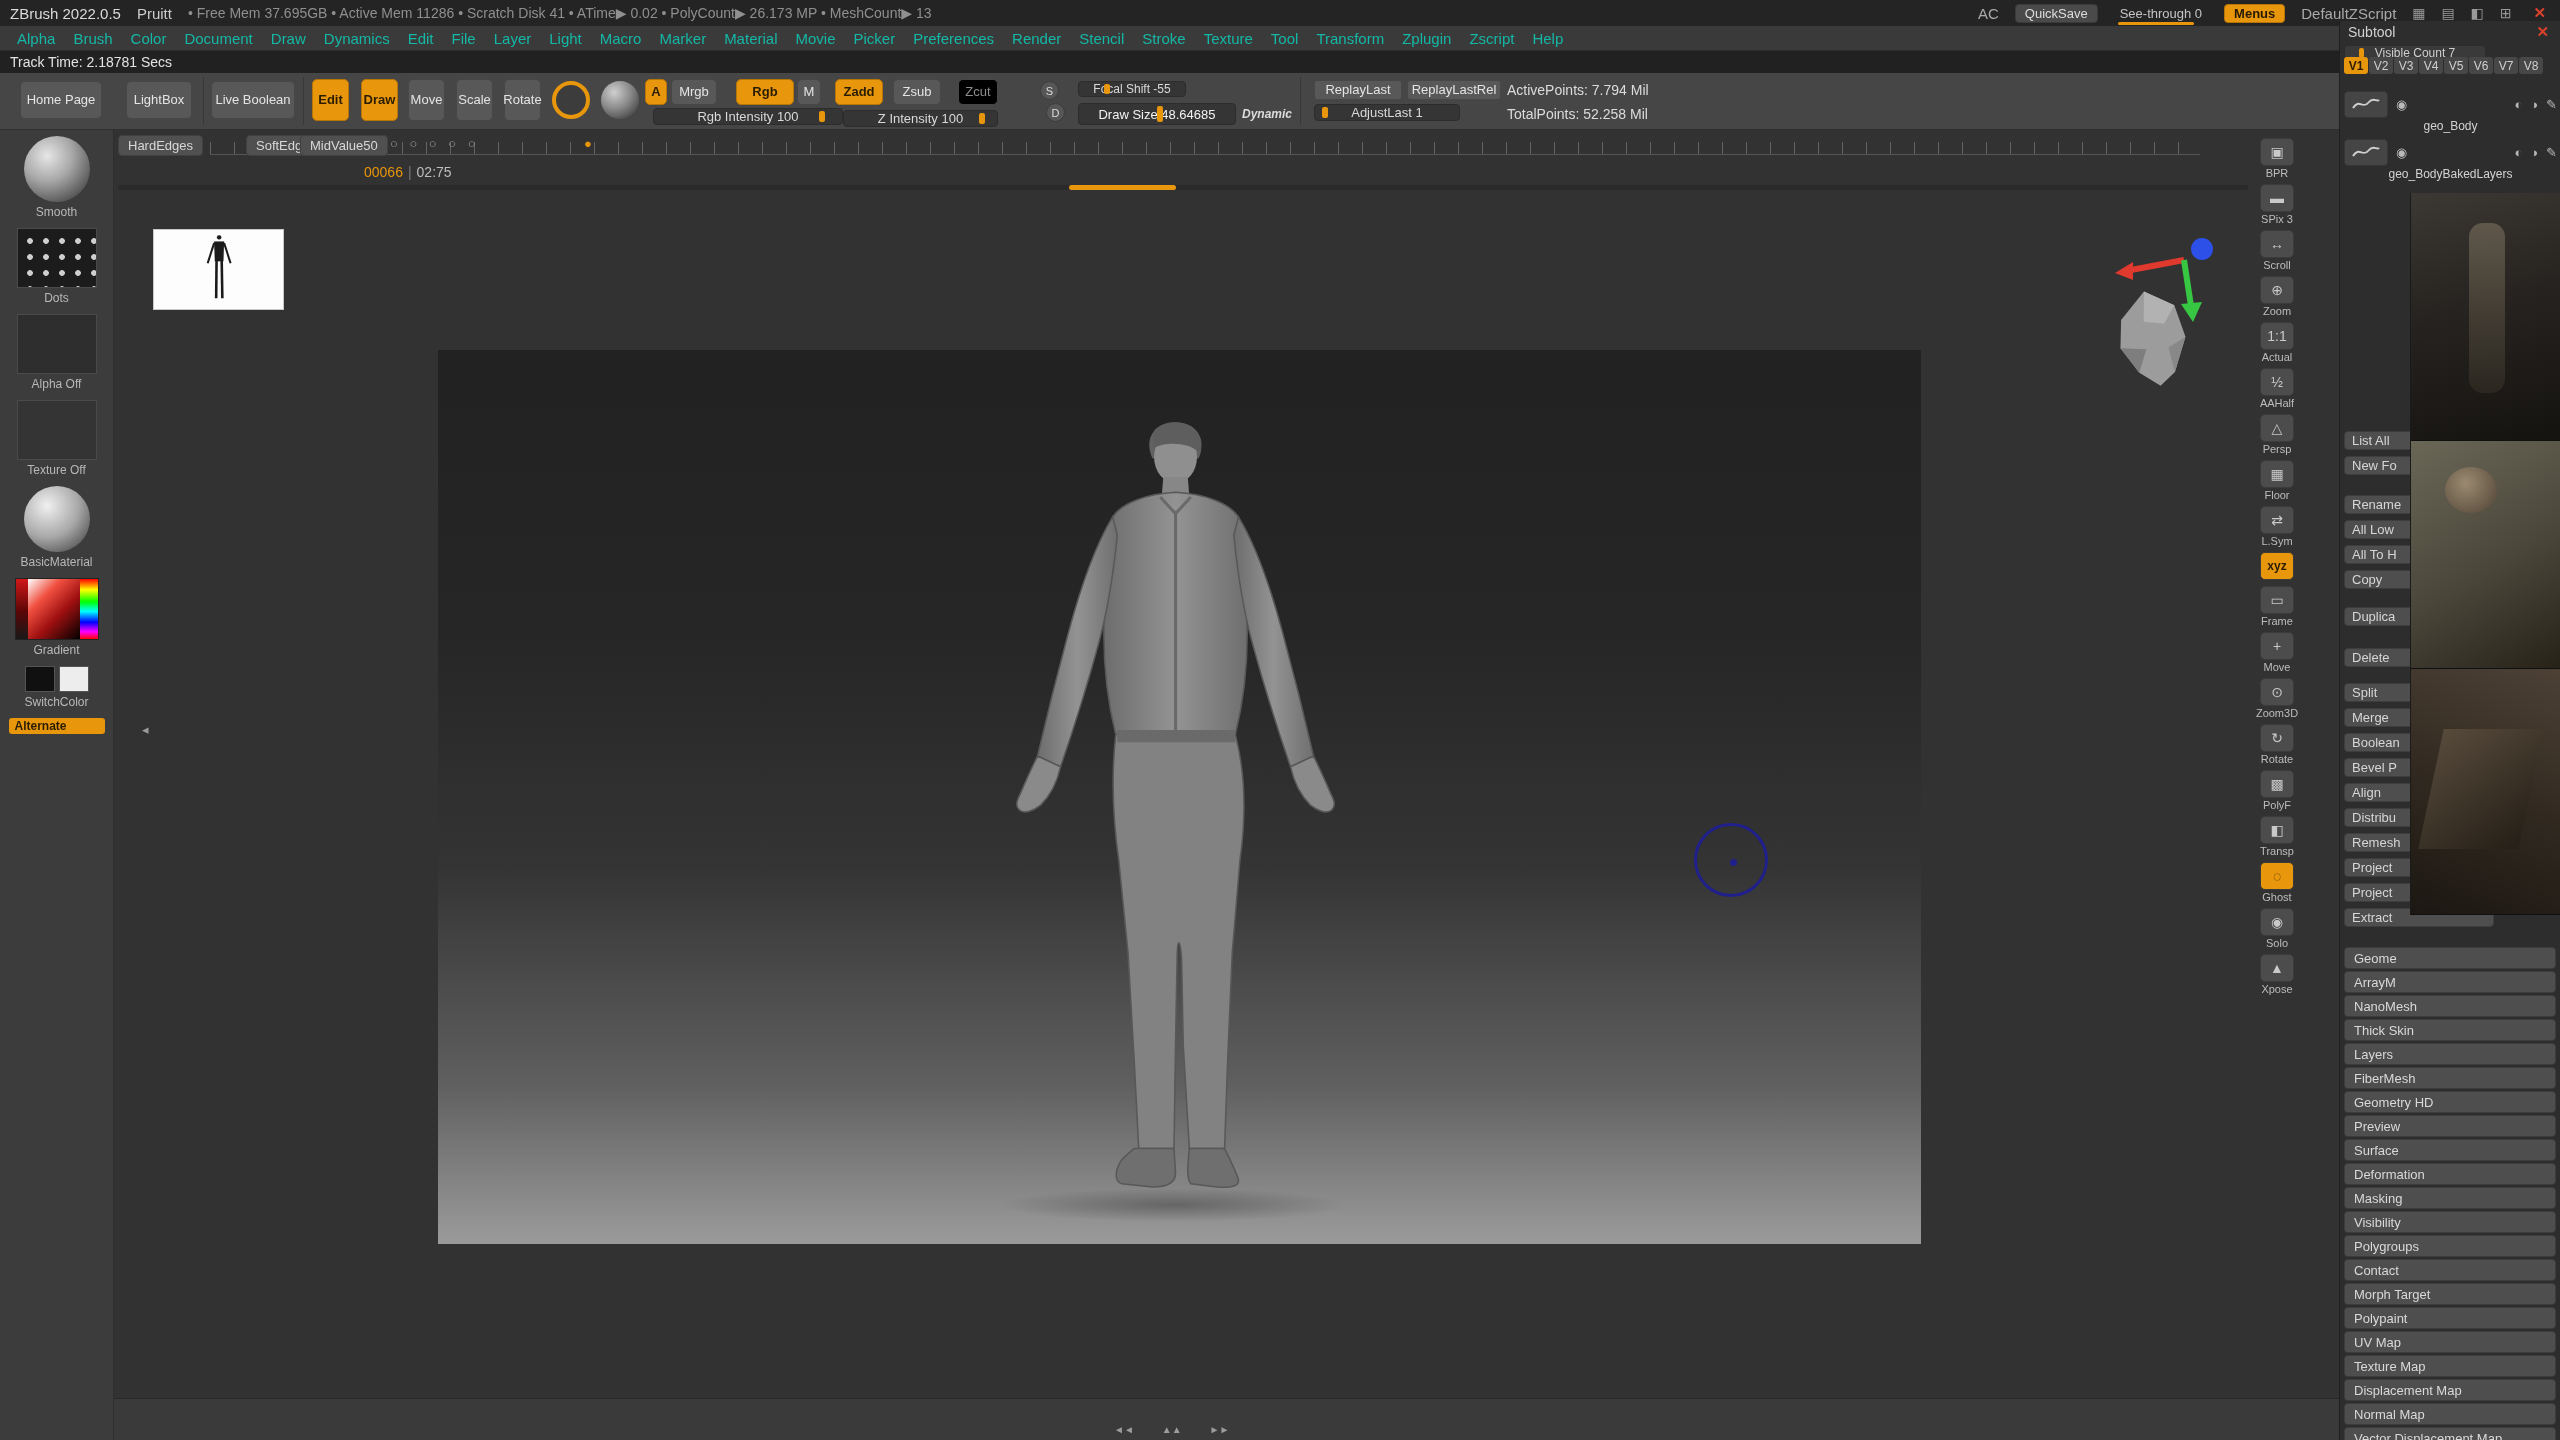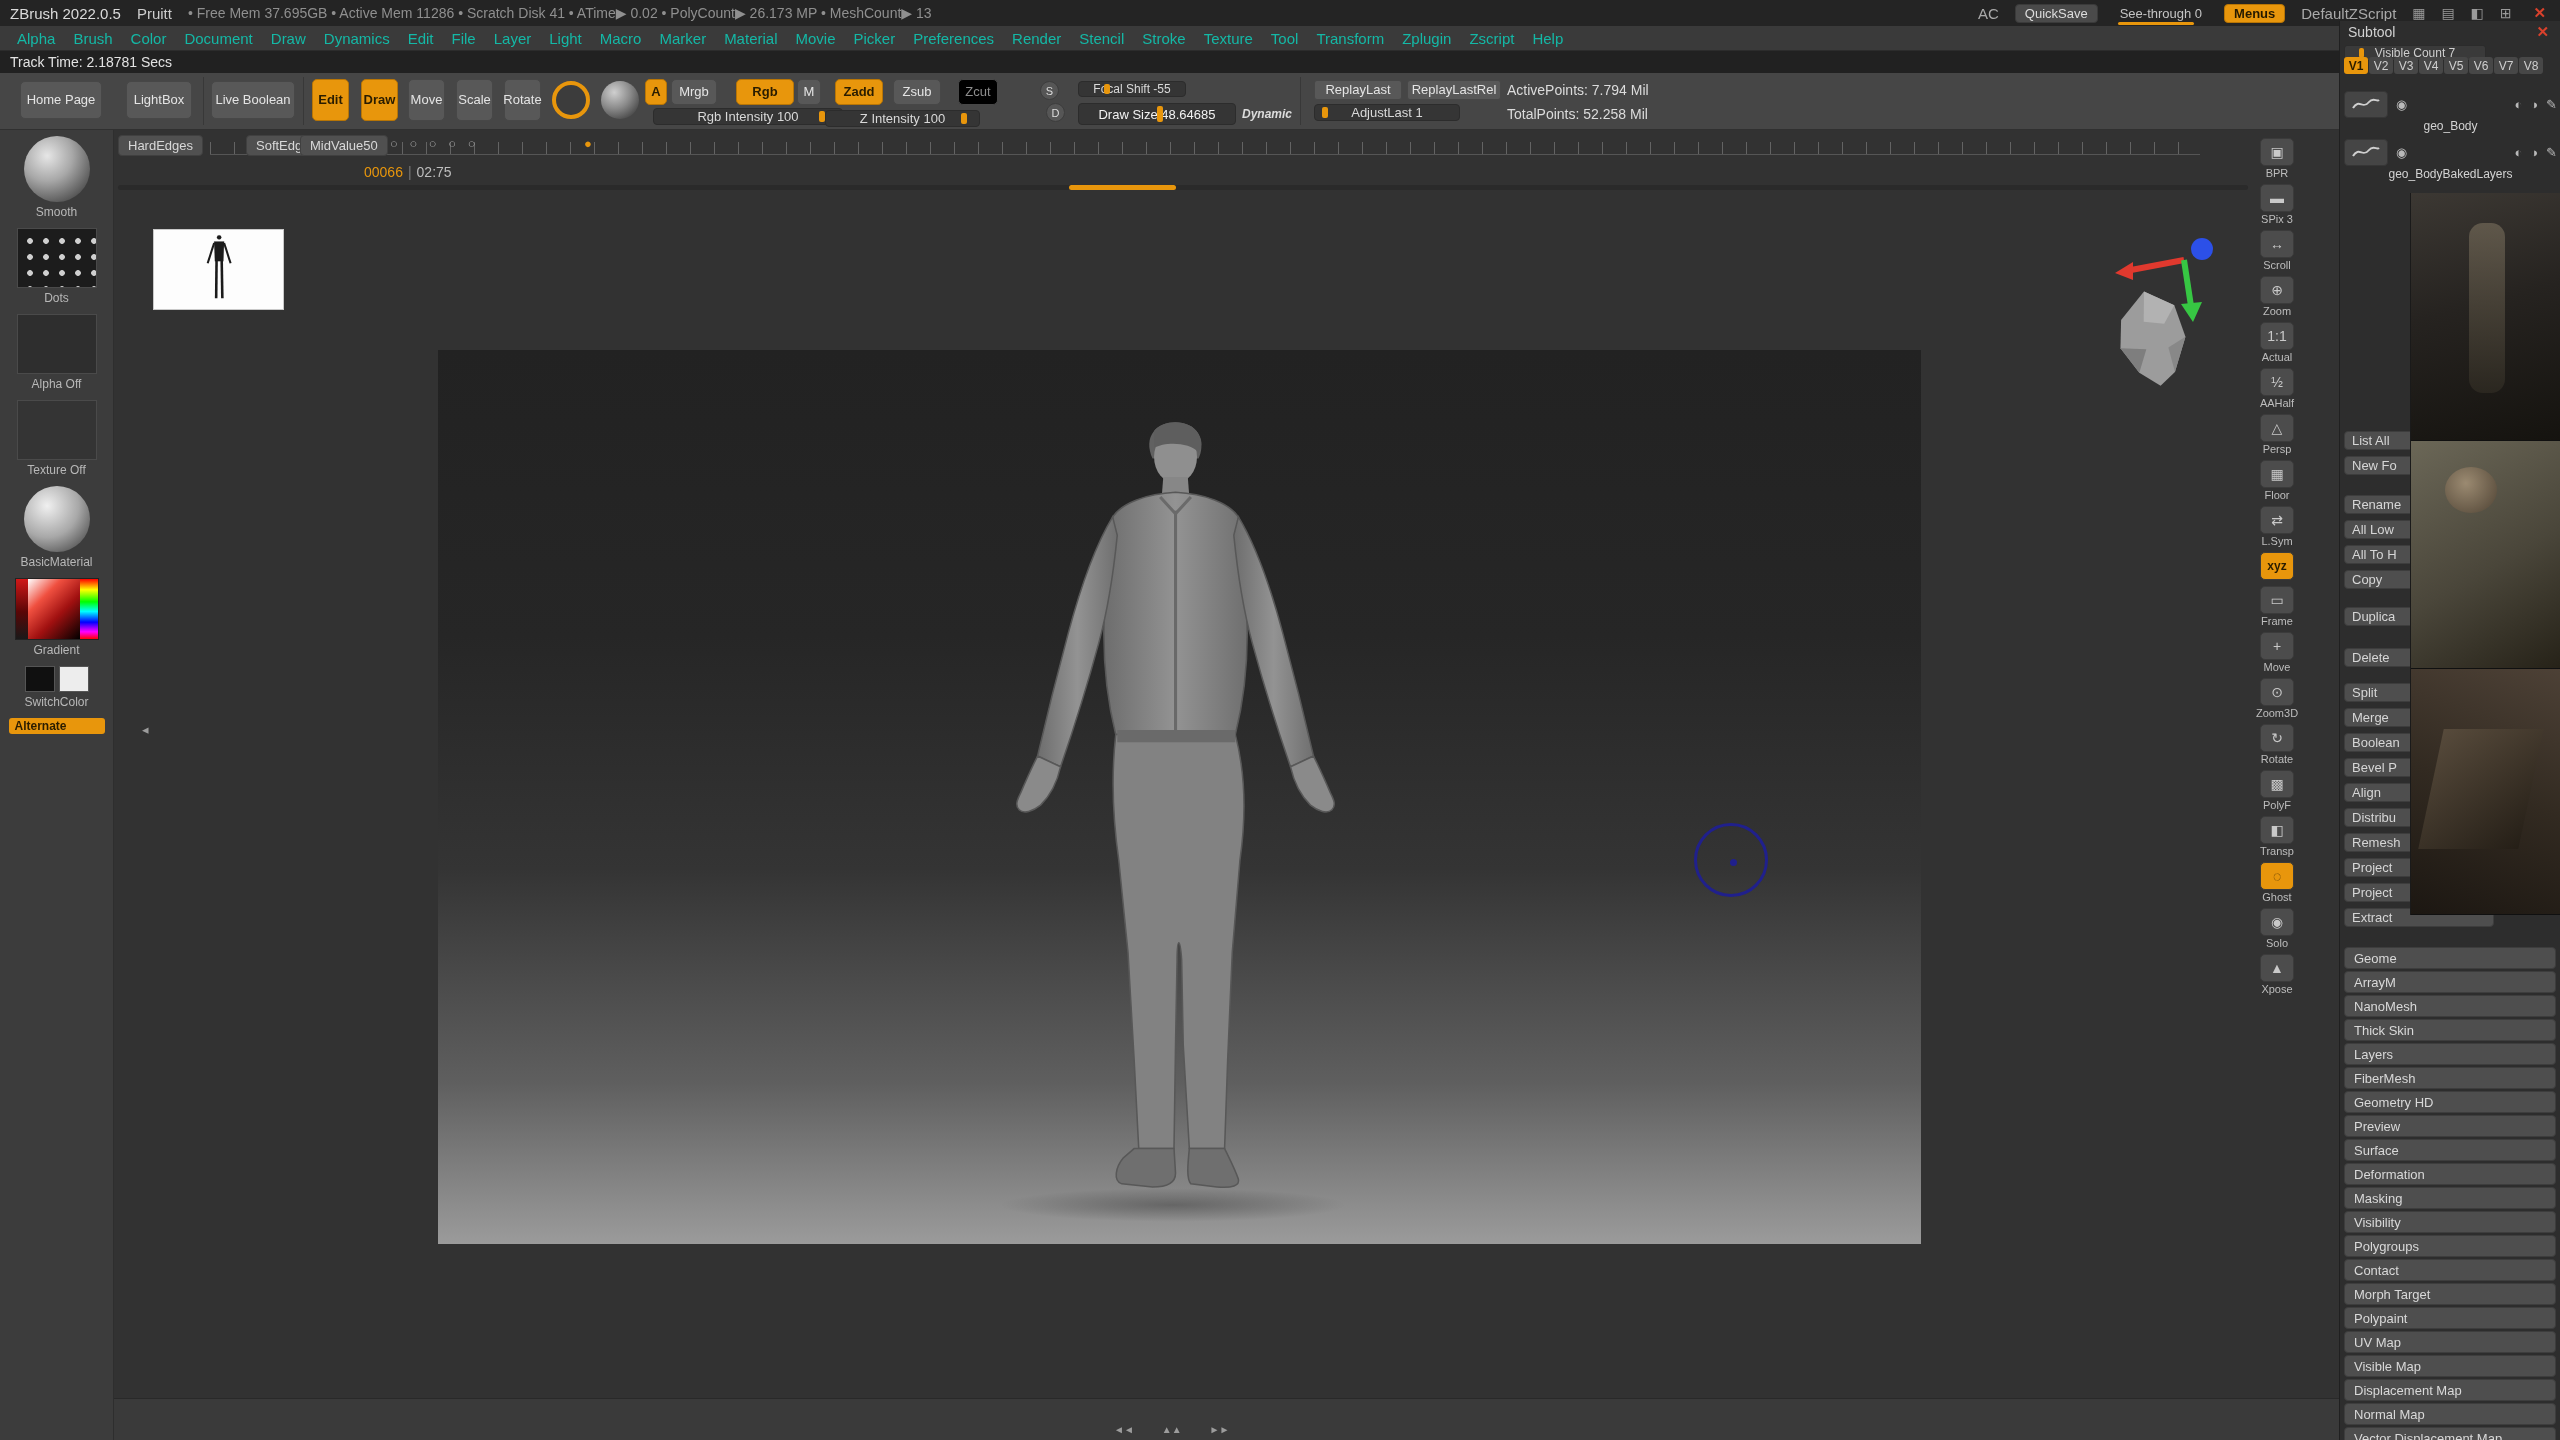--- a/index.html
+++ b/index.html
@@ -192,21 +192,21 @@
     <div class="sbtn" style="left:671px;top:6px;width:46px;height:26px;">Mrgb</div>
     <div class="sbtn orange" style="left:736px;top:6px;width:58px;height:26px;">Rgb</div>
     <div class="sbtn" style="left:797px;top:6px;width:24px;height:26px;">M</div>
     <div class="sbtn orange" style="left:835px;top:6px;width:48px;height:26px;">Zadd</div>
     <div class="sbtn" style="left:893px;top:6px;width:48px;height:26px;">Zsub</div>
     <div class="sbtn dim" style="left:958px;top:6px;width:40px;height:26px;">Zcut</div>
     <div class="slider" style="left:645px;top:35px;width:190px;height:17px;margin-left:8px;">
         <span class="notch" style="left:88%;"></span>
         <span>Rgb Intensity 100</span>
       </div>
-    <div class="slider" style="left:825px;top:37px;width:155px;height:17px;">
+    <div class="slider" style="left:843px;top:37px;width:155px;height:17px;">
         <span class="notch" style="left:88%;"></span>
         <span>Z Intensity 100</span>
       </div>
     <div class="sd-circle" style="left:1040px;top:8px;">S</div>
     <div class="sd-circle" style="left:1046px;top:30px;">D</div>
     <div class="slider" style="left:1078px;top:8px;width:108px;height:16px;font-size:12px;">
         <span class="notch" style="left:24%;"></span>
         <span>Focal Shift -55</span>
       </div>
     <div class="slider" style="left:1078px;top:30px;width:158px;height:22px;color:#f2f2f2;">
@@ -582,20 +582,20 @@
         <div class="section-btn">Preview</div>
         <div class="section-btn">Surface</div>
         <div class="section-btn">Deformation</div>
         <div class="section-btn">Masking</div>
         <div class="section-btn">Visibility</div>
         <div class="section-btn">Polygroups</div>
         <div class="section-btn">Contact</div>
         <div class="section-btn">Morph Target</div>
         <div class="section-btn">Polypaint</div>
         <div class="section-btn">UV Map</div>
-        <div class="section-btn">Visible Map</div>
+        <div class="section-btn">Texture Map</div>
         <div class="section-btn">Displacement Map</div>
         <div class="section-btn">Normal Map</div>
         <div class="section-btn">Vector Displacement Map</div>
       </div>
   </div>
 
 </div>
 
 </body></html>

